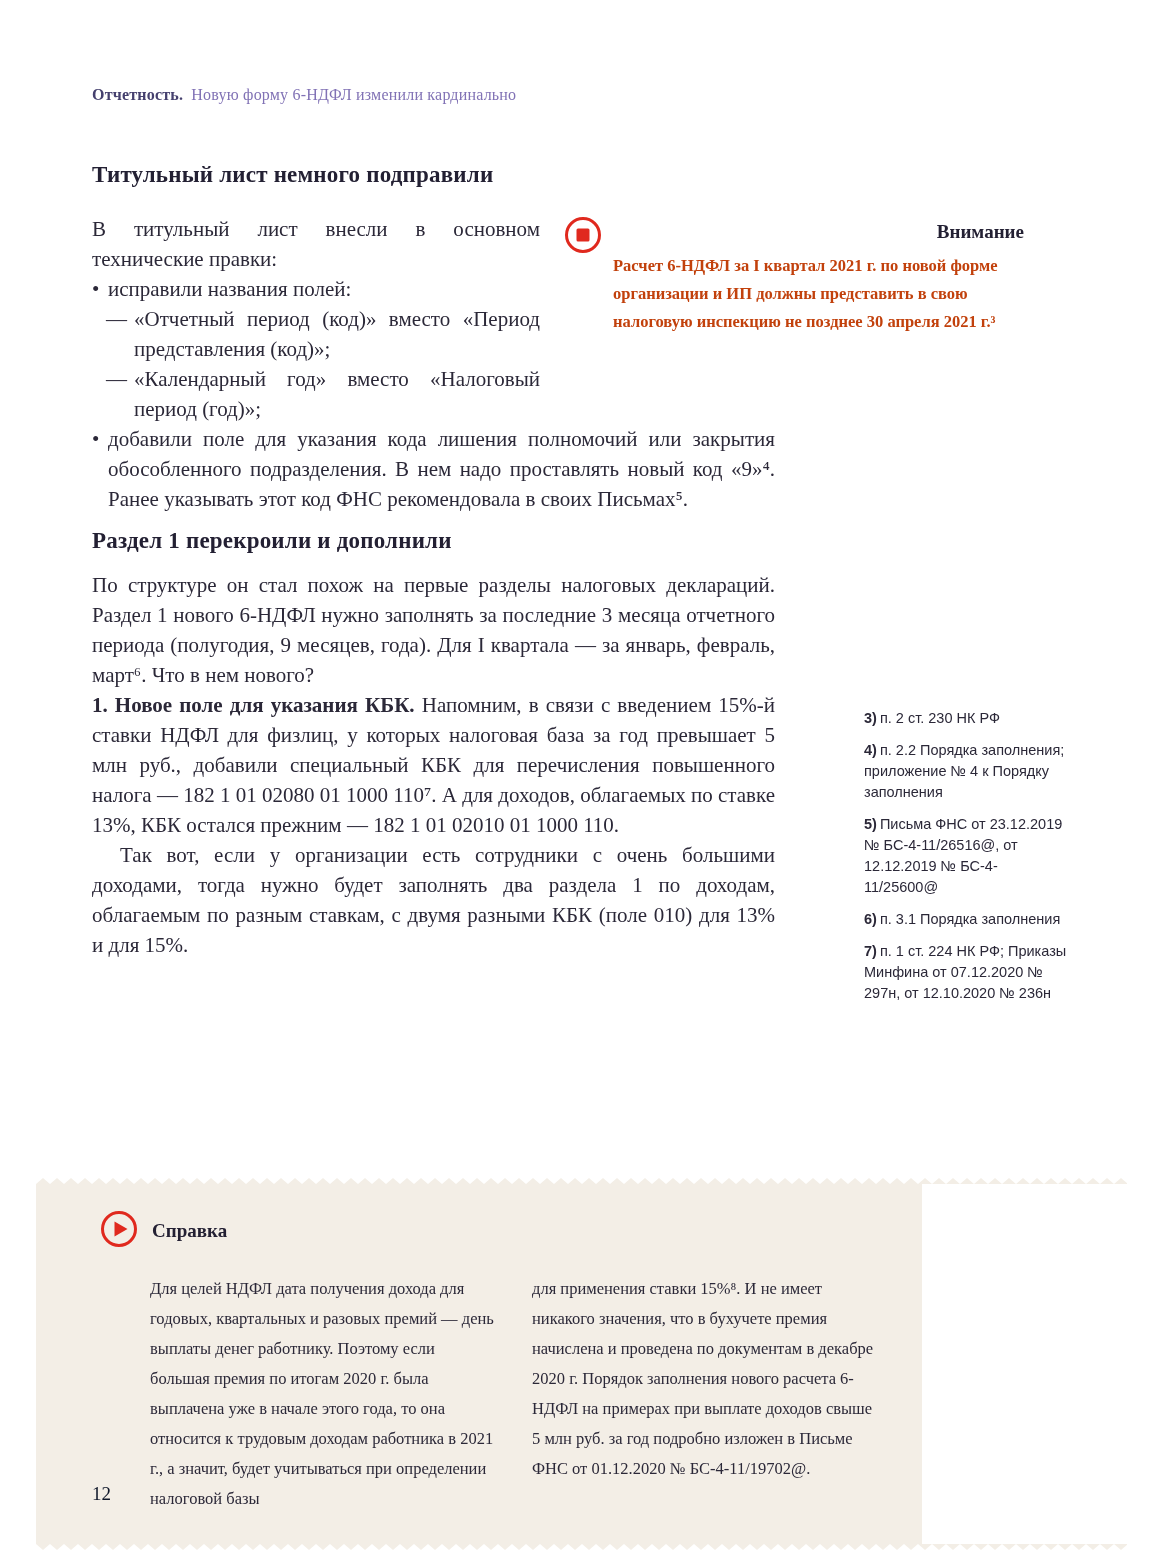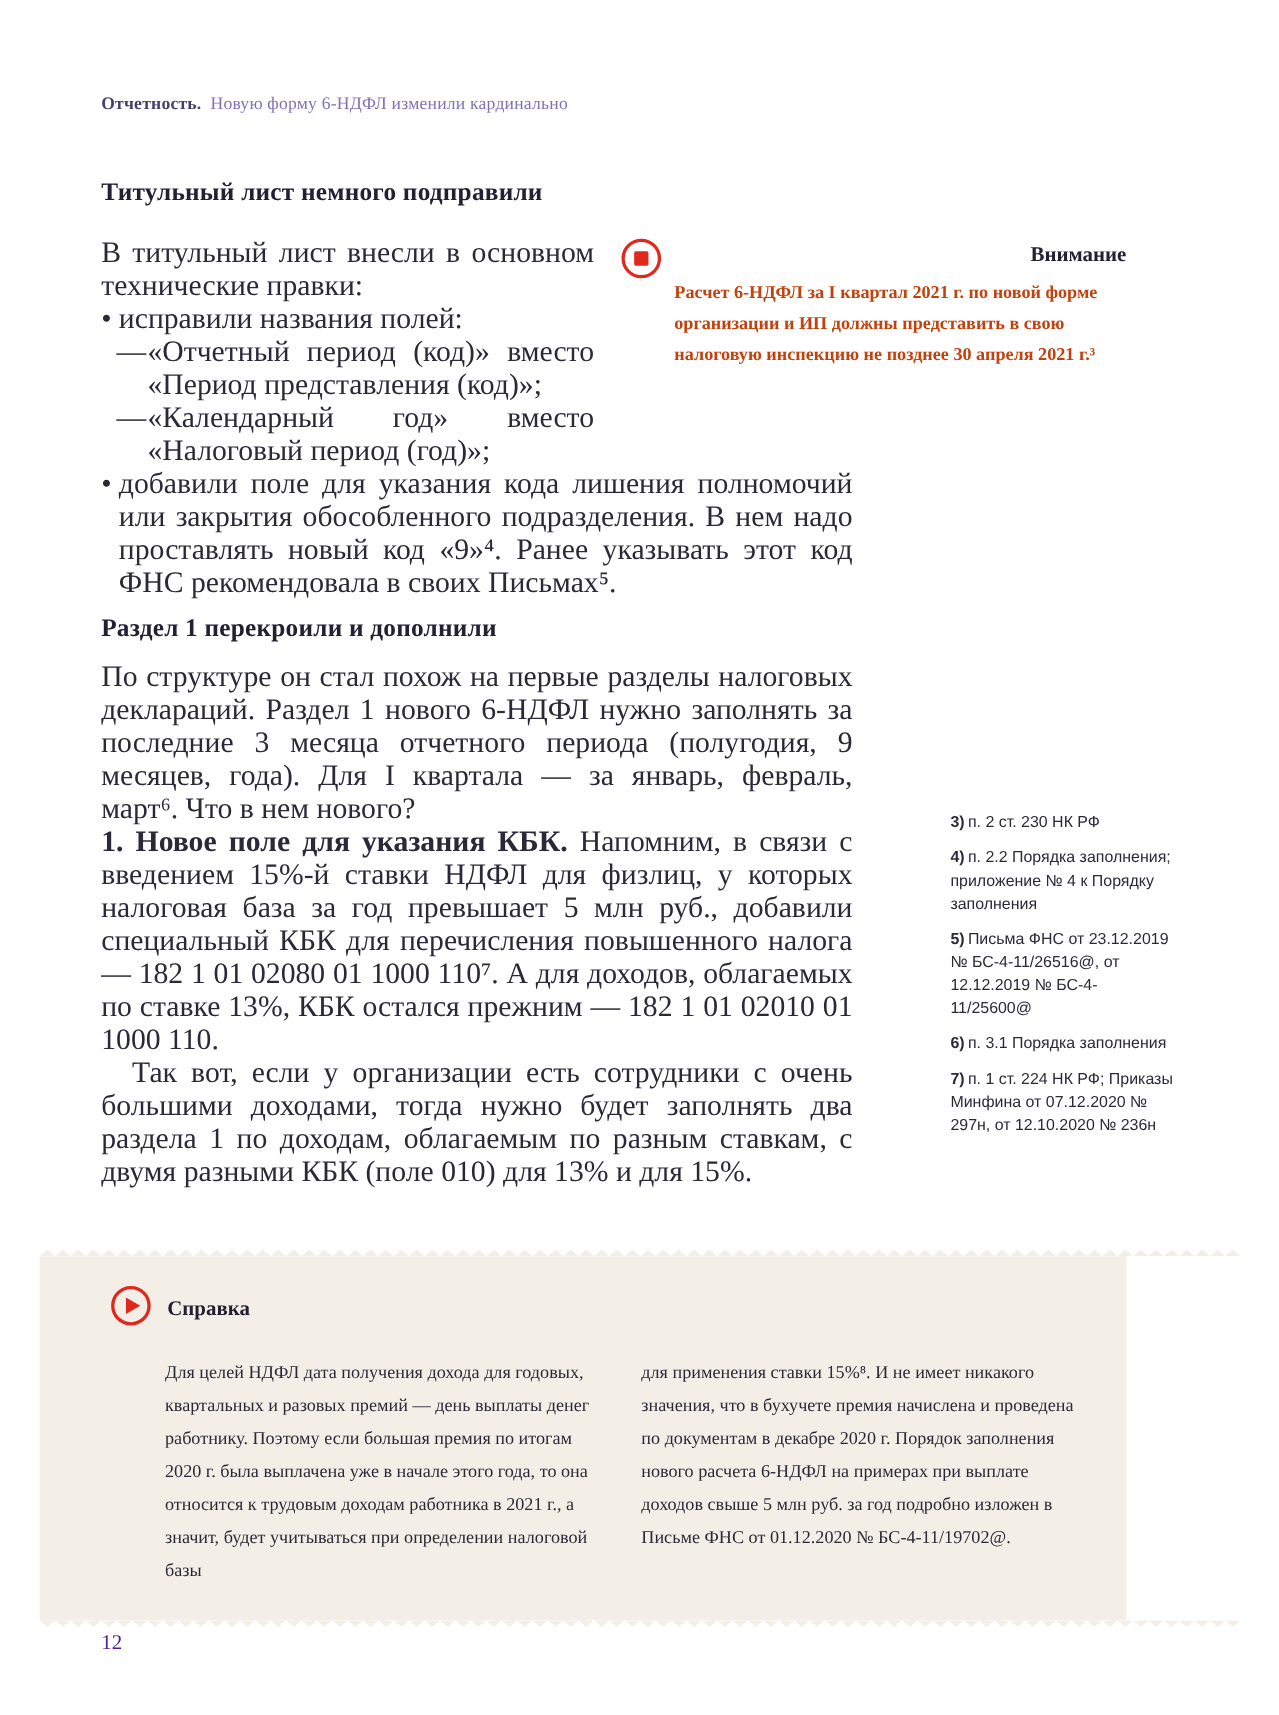--- a/index.html
+++ b/index.html
@@ -23,21 +23,21 @@
   .h {
     font-weight: 700;
     color: #232033;
     font-size: 23px;
     letter-spacing: 0.2px;
   }
   .h1 { margin-top: 58px; }
   .h2 { margin-top: 14px; }
 
   
-  .body, .li { font-size: 27px; line-height: 30px; color: #2b2838; }
+  .body, .li { font-size: 21px; line-height: 30px; color: #2b2838; }
   .just { text-align: justify; }
   .indent { text-indent: 28px; }
 
   
   .row1 { display: flex; margin-top: 26px; }
   .col-left { flex: 0 0 448px; width: 448px; text-align: justify; }
   .li { display: flex; }
   .li .marker { flex: 0 0 16px; }
   .li.dash { padding-left: 14px; }
   .li.dash .marker { flex: 0 0 28px; }
@@ -67,39 +67,39 @@
     padding-top: 138px;
     font-family: "Liberation Sans", "DejaVu Sans", sans-serif;
     font-size: 14.5px;
     line-height: 21px;
     color: #2b2838;
   }
   .fn { margin-bottom: 11px; }
   .fn b { font-weight: 700; margin-right: 3px; }
 
   
-  .refbox { position: absolute; left: 36px; top: 1136px; width: 988px; }
+  .refbox { position: absolute; left: 36px; top: 1178px; width: 886px; }
   .zz { display: block; }
   .ref-inner { background: #f3eee6; padding: 26px 44px 30px 64px; }
   .ref-head { display: flex; align-items: center; }
   .ref-icon { flex: 0 0 38px; margin-right: 14px; }
   .ref-title { font-weight: 700; font-size: 19px; color: #232033; }
   .ref-cols { display: flex; gap: 36px; margin-top: 22px; padding-left: 50px; }
   .ref-cols p {
     flex: 1;
     font-size: 16.5px;
     line-height: 30px;
     color: #2b2838;
   }
 
   .pagenum {
     position: absolute;
     left: 92px; top: 1483px;
     font-size: 19px;
-    color: #4c1d95;
+    color: #0f172a;
   }
 </style>
 </head>
 <body>
 
 <div class="page">
 
   <div class="running-head">
     <span class="rh-bold">Отчетность.</span>
     <span class="rh-title">Новую форму 6-НДФЛ изменили кардинально</span>

